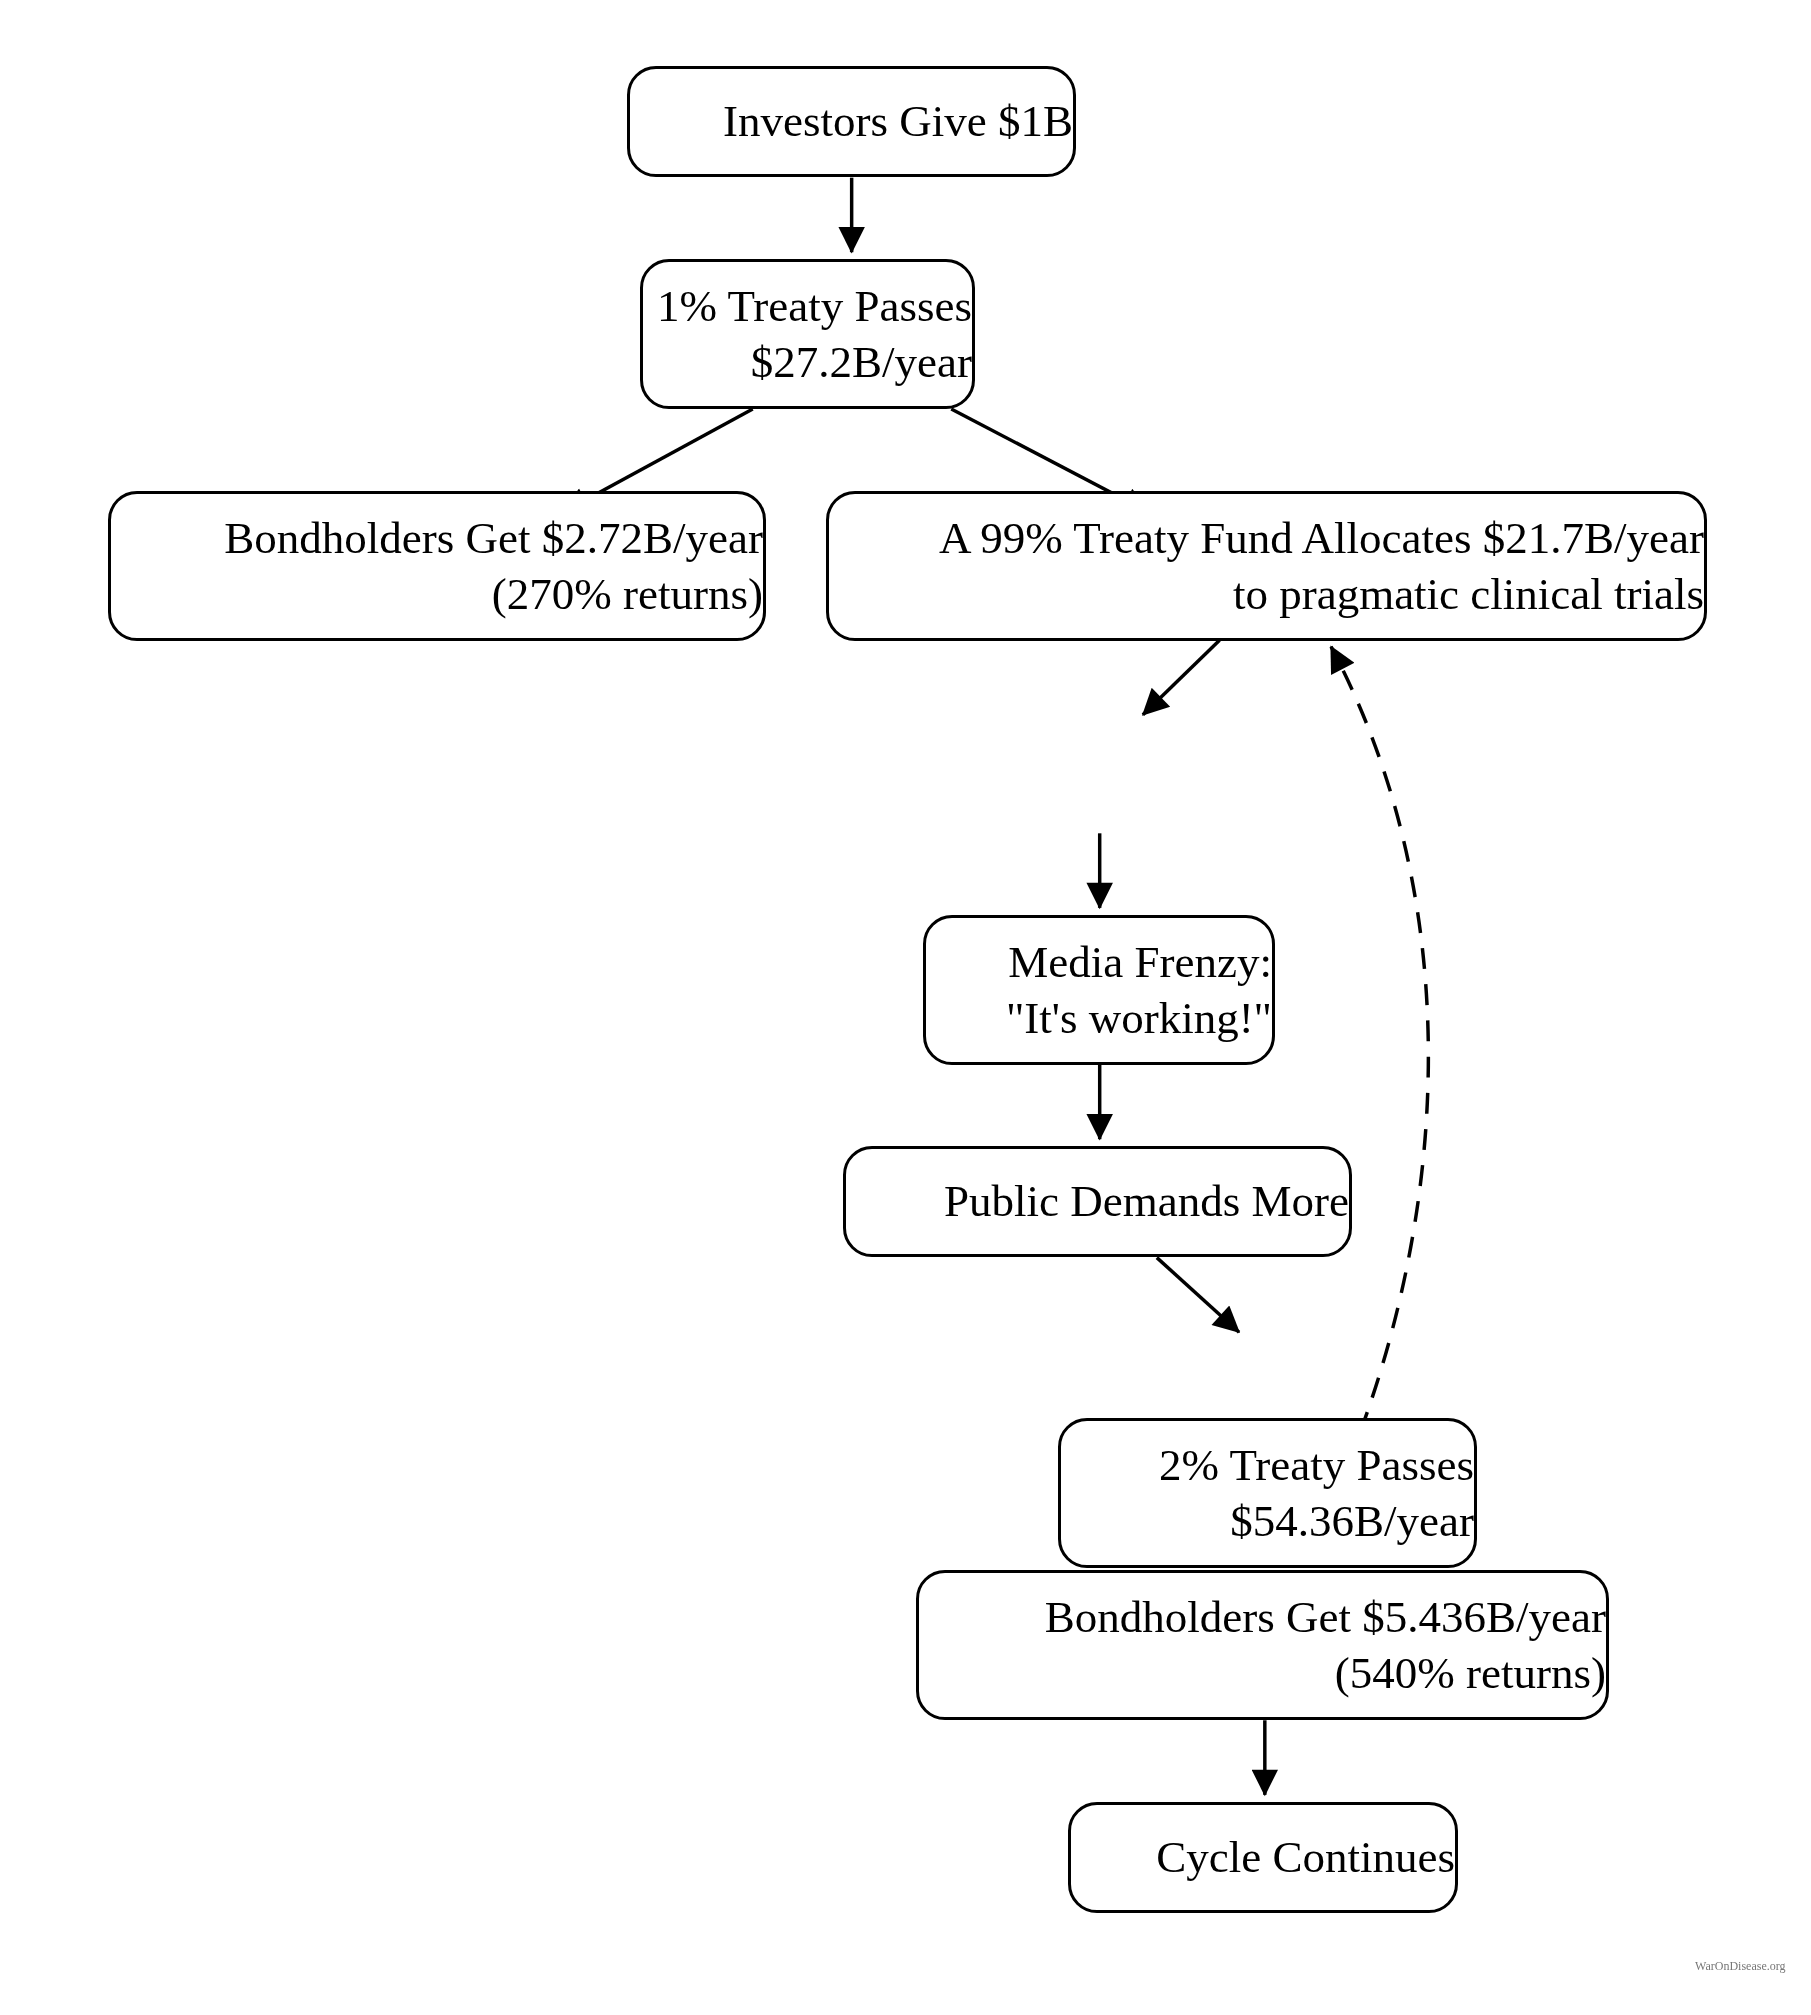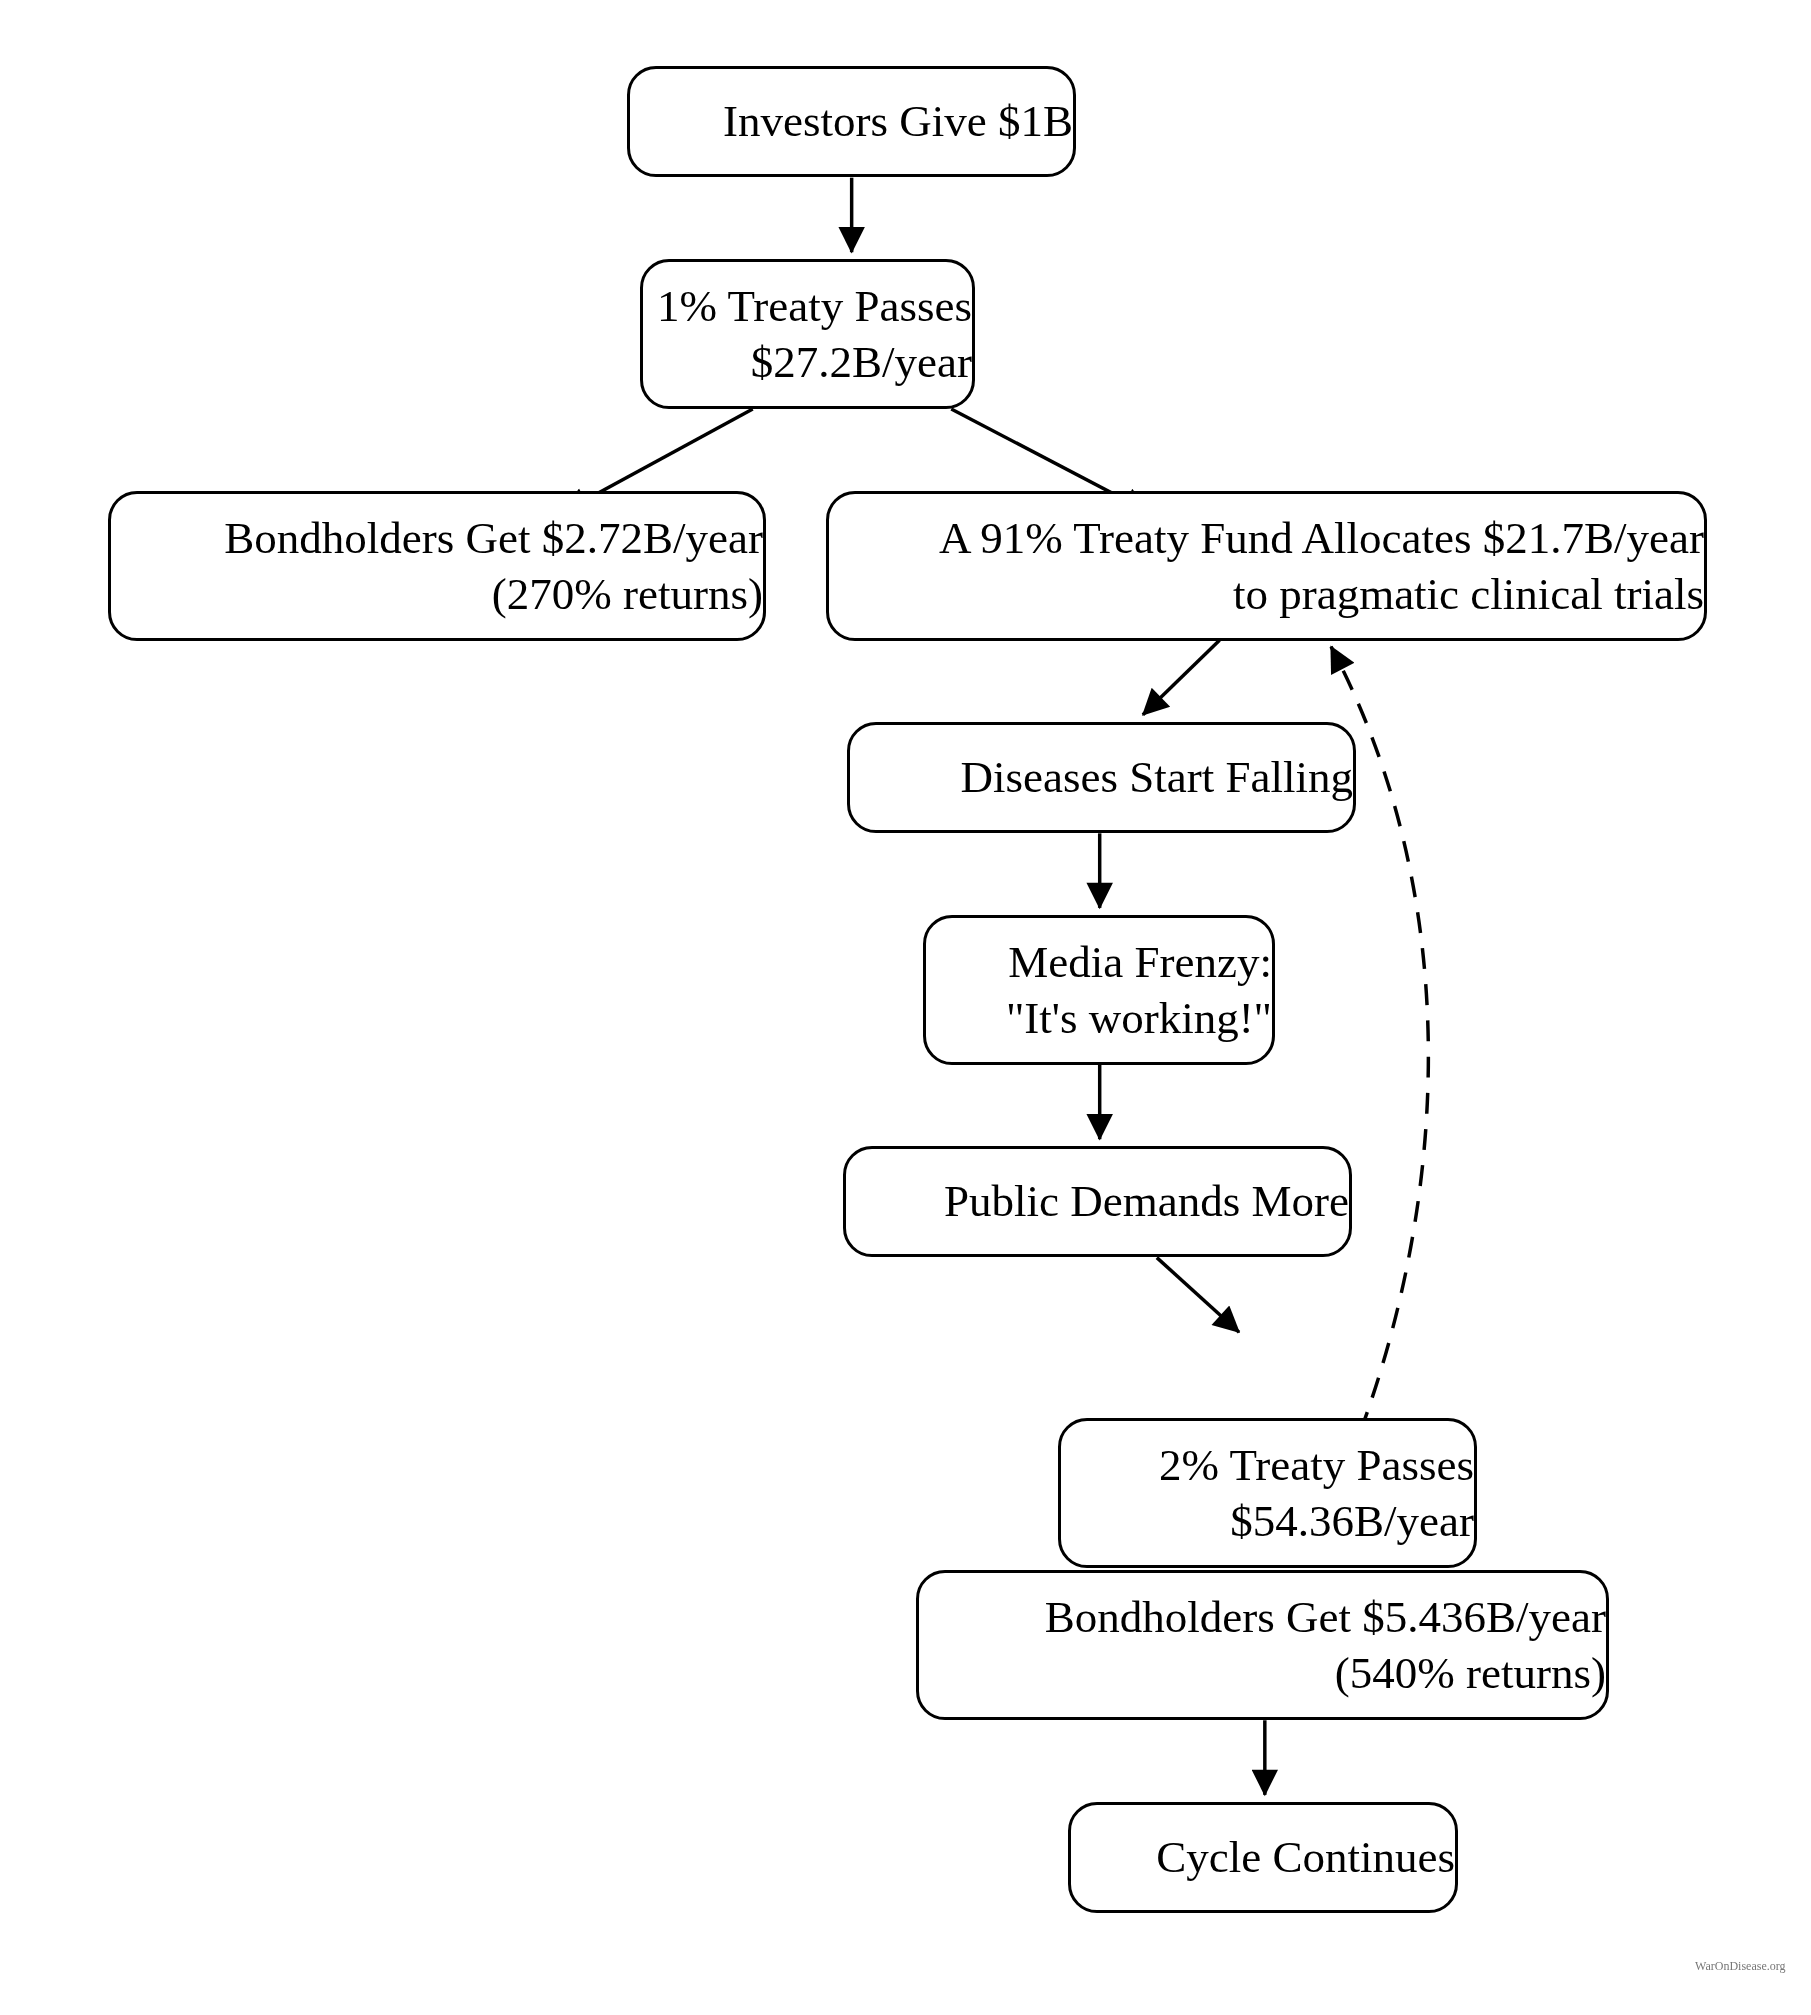--- a/index.html
+++ b/index.html
@@ -89,27 +89,24 @@
     <span class="line">1% Treaty Passes</span>
     <span class="line">$27.2B/year</span>
   </div>
 
   <div class="node" style="left:108px; top:491px; width:658px; height:150px;">
     <span class="line">Bondholders Get $2.72B/year</span>
     <span class="line">(270% returns)</span>
   </div>
 
   <div class="node" style="left:826px; top:491px; width:881px; height:150px;">
-    <span class="line">A 91% Treaty Fund Allocates $21.7B/year</span>
+    <span class="line">A 99% Treaty Fund Allocates $21.7B/year</span>
     <span class="line">to pragmatic clinical trials</span>
   </div>
 
-  <div class="node" style="left:847px; top:722px; width:509px; height:111px;">
-    <span class="line">Diseases Start Falling</span>
-  </div>
 
   <div class="node" style="left:923px; top:915px; width:352px; height:150px;">
     <span class="line">Media Frenzy:</span>
     <span class="line">"It's working!"</span>
   </div>
 
   <div class="node" style="left:843px; top:1146px; width:509px; height:111px;">
     <span class="line">Public Demands More</span>
   </div>
 

